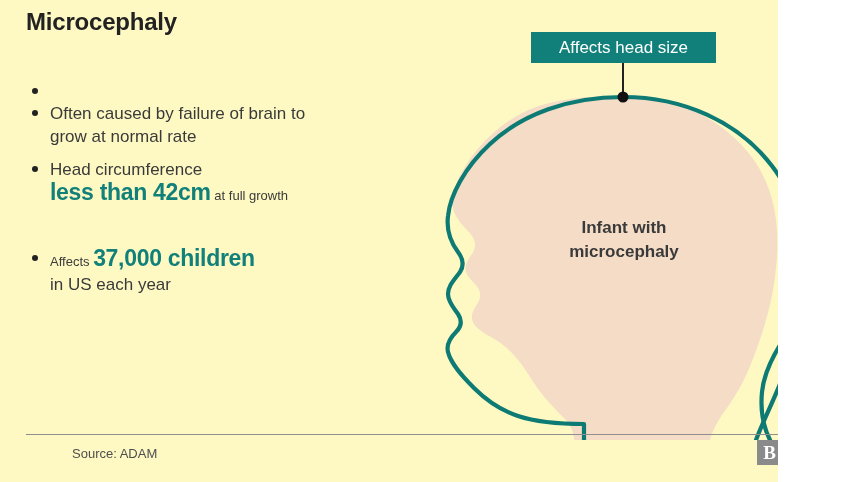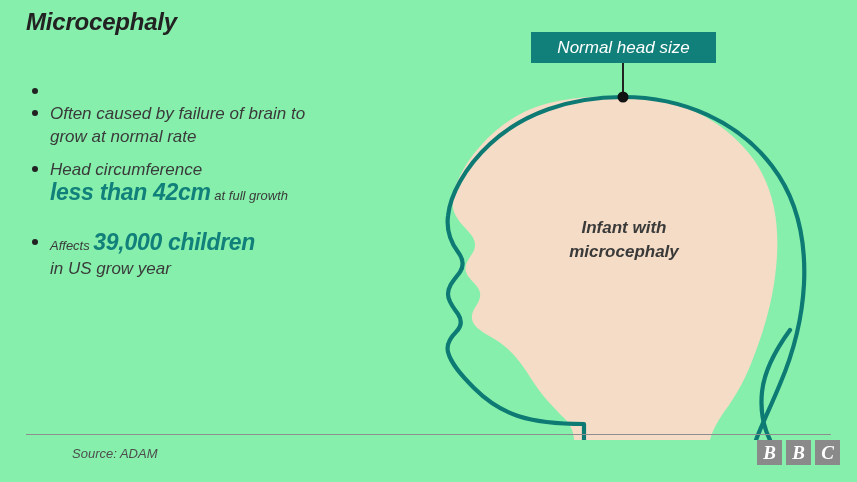--- a/index.html
+++ b/index.html
@@ -2,26 +2,25 @@
 <html><head>
 <meta charset="utf-8">
 <style>
   html, body {
     margin: 0;
     padding: 0;
     background: #ffffff;
   }
   #infographic {
     position: relative;
-    width: 857px;
+    width: 778px;
     height: 482px;
-    background: #86efac;
+    background: #fef9c3;
     font-family: "Liberation Sans", sans-serif;
     overflow: hidden;
-    font-style: italic;
   }
 
   
   #title {
     position: absolute;
     left: 26px;
     top: 8px;
     font-size: 24px;
     font-weight: bold;
     color: #222222;
@@ -57,21 +56,21 @@
     color: #11807a;
     font-weight: bold;
     font-size: 23px;
     letter-spacing: -0.3px;
   }
   .normal-txt { color: #3a3a3a; font-size: 13px; font-weight: normal; }
 
   
   #bullet-1 { margin-bottom: 22px; }
   #bullet-2 { margin-bottom: 10px; }
-  #bullet-3 { margin-bottom: 24px; }
+  #bullet-3 { margin-bottom: 40px; }
   #bullet-4 { margin-bottom: 0; }
 
   
   #illustration {
     position: absolute;
     left: 424px;
     top: 0px;
     width: 433px;
     height: 440px;
   }
@@ -166,22 +165,22 @@
     </div>
 
     <div class="bullet-row" id="bullet-3">
       <span class="bullet-dot"></span>
       <span class="bullet-line">Head circumference</span>
       <span class="bullet-line"><span class="big-teal">less than 42cm</span><span class="normal-txt"> at full growth</span></span>
     </div>
 
     <div class="bullet-row" id="bullet-4">
       <span class="bullet-dot"></span>
-      <span class="bullet-line"><span class="normal-txt">Affects </span><span class="big-teal">39,000 children</span></span>
-      <span class="bullet-line">in US grow year</span>
+      <span class="bullet-line"><span class="normal-txt">Affects </span><span class="big-teal">37,000 children</span></span>
+      <span class="bullet-line">in US each year</span>
     </div>
 
   </div>
 
   <div id="illustration">
     <svg width="433" height="440" viewBox="0 0 433 440" xmlns="http://www.w3.org/2000/svg">
 
       <path fill="#f4dcc6" d="M 200 96
                C 250 96, 300 118, 330 160
                C 352 192, 356 230, 352 268
@@ -226,21 +225,21 @@
       <path fill="none" stroke="#0d7a74" stroke-width="4.2" stroke-linecap="round" stroke-linejoin="round" d="M 366 330
                C 350 352, 340 372, 338 392
                C 336 412, 340 428, 346 440"></path>
 
       <line x1="199" y1="63" x2="199" y2="94" stroke="#222222" stroke-width="2"></line>
       <circle cx="199" cy="97" r="5.5" fill="#111111"></circle>
     </svg>
   </div>
 
   <div id="callout-box">
-    <span id="callout-label">Normal head size</span>
+    <span id="callout-label">Affects head size</span>
   </div>
 
   <div id="head-label">
     <div>Infant with</div>
     <div>microcephaly</div>
   </div>
 
   <div id="footer-rule"></div>
   <div id="source-text">Source: ADAM</div>
 

